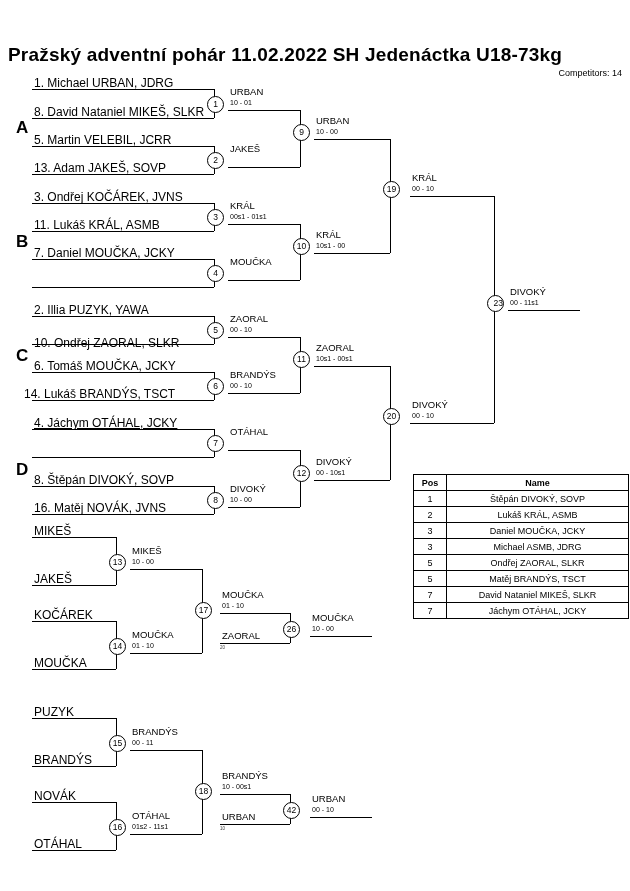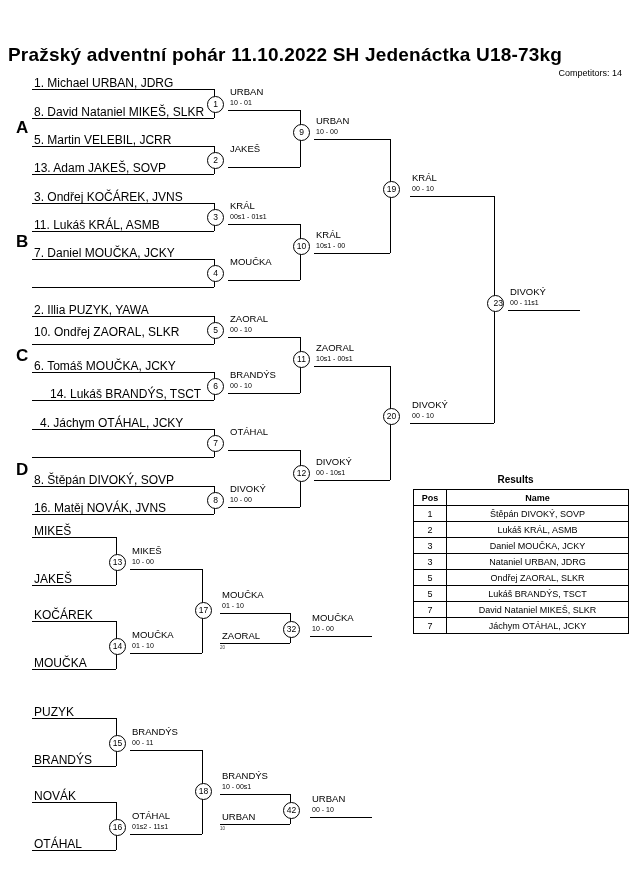--- a/index.html
+++ b/index.html
@@ -75,21 +75,21 @@
     padding:1px 3px;
     height:13px;
   }
   table.results th{font-weight:bold;text-align:center;}
   table.results td.pos{width:26px;text-align:center;}
   table.results td.nm{text-align:center;}
 </style>
 </head>
 <body>
 
-<div class="abs" id="title">Pražský adventní pohár  11.10.2022  SH Jedenáctka   U18-73kg</div>
+<div class="abs" id="title">Pražský adventní pohár  11.02.2022  SH Jedenáctka   U18-73kg</div>
 <div class="abs" id="competitors">Competitors: 14</div>
 
 <div class="abs grp" style="left:16px;top:118px;">A</div>
 <div class="abs grp" style="left:16px;top:232px;">B</div>
 <div class="abs grp" style="left:16px;top:346px;">C</div>
 <div class="abs grp" style="left:16px;top:460px;">D</div>
 
 <div class="abs seedline" style="left:34px;top:76px;">1. Michael URBAN, JDRG</div>
 <div class="ln hln" style="left:32px;top:89px;width:182px;"></div>
 <div class="abs seedline" style="left:34px;top:105px;">8. David Nataniel MIKEŠ, SLKR</div>
@@ -102,28 +102,28 @@
 <div class="abs seedline" style="left:34px;top:190px;">3. Ondřej KOČÁREK, JVNS</div>
 <div class="ln hln" style="left:32px;top:203px;width:182px;"></div>
 <div class="abs seedline" style="left:34px;top:218px;">11. Lukáš KRÁL, ASMB</div>
 <div class="ln hln" style="left:32px;top:231px;width:182px;"></div>
 <div class="abs seedline" style="left:34px;top:246px;">7. Daniel MOUČKA, JCKY</div>
 <div class="ln hln" style="left:32px;top:259px;width:182px;"></div>
 <div class="ln hln" style="left:32px;top:287px;width:182px;"></div>
 
 <div class="abs seedline" style="left:34px;top:303px;">2. Illia PUZYK, YAWA</div>
 <div class="ln hln" style="left:32px;top:316px;width:182px;"></div>
-<div class="abs seedline" style="left:34px;top:325px;">10. Ondřej ZAORAL, SLKR</div>
+<div class="abs seedline" style="left:34px;top:336px;">10. Ondřej ZAORAL, SLKR</div>
 <div class="ln hln" style="left:32px;top:344px;width:182px;"></div>
 <div class="abs seedline" style="left:34px;top:359px;">6. Tomáš MOUČKA, JCKY</div>
 <div class="ln hln" style="left:32px;top:372px;width:182px;"></div>
-<div class="abs seedline" style="left:50px;top:387px;">14. Lukáš BRANDÝS, TSCT</div>
+<div class="abs seedline" style="left:24px;top:387px;">14. Lukáš BRANDÝS, TSCT</div>
 <div class="ln hln" style="left:32px;top:400px;width:182px;"></div>
 
-<div class="abs seedline" style="left:40px;top:416px;">4. Jáchym OTÁHAL, JCKY</div>
+<div class="abs seedline" style="left:34px;top:416px;text-decoration:underline;">4. Jáchym OTÁHAL, JCKY</div>
 <div class="ln hln" style="left:32px;top:429px;width:182px;"></div>
 <div class="ln hln" style="left:32px;top:457px;width:182px;"></div>
 <div class="abs seedline" style="left:34px;top:473px;">8. Štěpán DIVOKÝ, SOVP</div>
 <div class="ln hln" style="left:32px;top:486px;width:182px;"></div>
 <div class="abs seedline" style="left:34px;top:501px;">16. Matěj NOVÁK, JVNS</div>
 <div class="ln hln" style="left:32px;top:514px;width:182px;"></div>
 
 <div class="ln vln" style="left:214px;top:89px;height:29px;"></div>
 <div class="ln vln" style="left:214px;top:146px;height:28px;"></div>
 <div class="ln vln" style="left:214px;top:203px;height:28px;"></div>
@@ -240,21 +240,21 @@
 <div class="ln vln" style="left:202px;top:569px;height:84px;"></div>
 <div class="node" style="left:195px;top:602px;">17</div>
 <div class="wname" style="left:222px;top:589px;">MOUČKA</div>
 <div class="wscore" style="left:222px;top:602px;">01 - 10</div>
 <div class="abs wname" style="left:222px;top:630px;">ZAORAL</div>
 <div class="tiny" style="left:220px;top:645px;">20</div>
 <div class="ln hln" style="left:220px;top:613px;width:70px;"></div>
 <div class="ln hln" style="left:220px;top:643px;width:70px;"></div>
 <div class="ln vln" style="left:290px;top:613px;height:30px;"></div>
 
-<div class="node" style="left:283px;top:621px;">32</div>
+<div class="node" style="left:283px;top:621px;">26</div>
 <div class="wname" style="left:312px;top:612px;">MOUČKA</div>
 <div class="wscore" style="left:312px;top:625px;">10 - 00</div>
 <div class="ln hln" style="left:310px;top:636px;width:62px;"></div>
 
 <div class="abs seedline" style="left:34px;top:705px;">PUZYK</div>
 <div class="ln hln" style="left:32px;top:718px;width:84px;"></div>
 <div class="abs seedline" style="left:34px;top:753px;">BRANDÝS</div>
 <div class="ln hln" style="left:32px;top:766px;width:84px;"></div>
 <div class="ln vln" style="left:116px;top:718px;height:48px;"></div>
 <div class="node" style="left:109px;top:735px;">15</div>
@@ -281,21 +281,20 @@
 <div class="ln hln" style="left:220px;top:794px;width:70px;"></div>
 <div class="ln hln" style="left:220px;top:824px;width:70px;"></div>
 <div class="ln vln" style="left:290px;top:794px;height:30px;"></div>
 
 <div class="node" style="left:283px;top:802px;">42</div>
 <div class="wname" style="left:312px;top:793px;">URBAN</div>
 <div class="wscore" style="left:312px;top:806px;">00 - 10</div>
 <div class="ln hln" style="left:310px;top:817px;width:62px;"></div>
 
 <div class="abs" id="results-wrap">
-  <div id="results-title">Results</div>
   <table class="results">
     <thead>
       <tr>
         <th>Pos</th>
         <th>Name</th>
       </tr>
     </thead>
     <tbody>
       <tr>
         <td class="pos">1</td>
@@ -304,29 +303,29 @@
       <tr>
         <td class="pos">2</td>
         <td class="nm">Lukáš KRÁL, ASMB</td>
       </tr>
       <tr>
         <td class="pos">3</td>
         <td class="nm">Daniel MOUČKA, JCKY</td>
       </tr>
       <tr>
         <td class="pos">3</td>
-        <td class="nm">Nataniel URBAN, JDRG</td>
+        <td class="nm">Michael ASMB, JDRG</td>
       </tr>
       <tr>
         <td class="pos">5</td>
         <td class="nm">Ondřej ZAORAL, SLKR</td>
       </tr>
       <tr>
         <td class="pos">5</td>
-        <td class="nm">Lukáš BRANDÝS, TSCT</td>
+        <td class="nm">Matěj BRANDÝS, TSCT</td>
       </tr>
       <tr>
         <td class="pos">7</td>
         <td class="nm">David Nataniel MIKEŠ, SLKR</td>
       </tr>
       <tr>
         <td class="pos">7</td>
         <td class="nm">Jáchym OTÁHAL, JCKY</td>
       </tr>
     </tbody>

